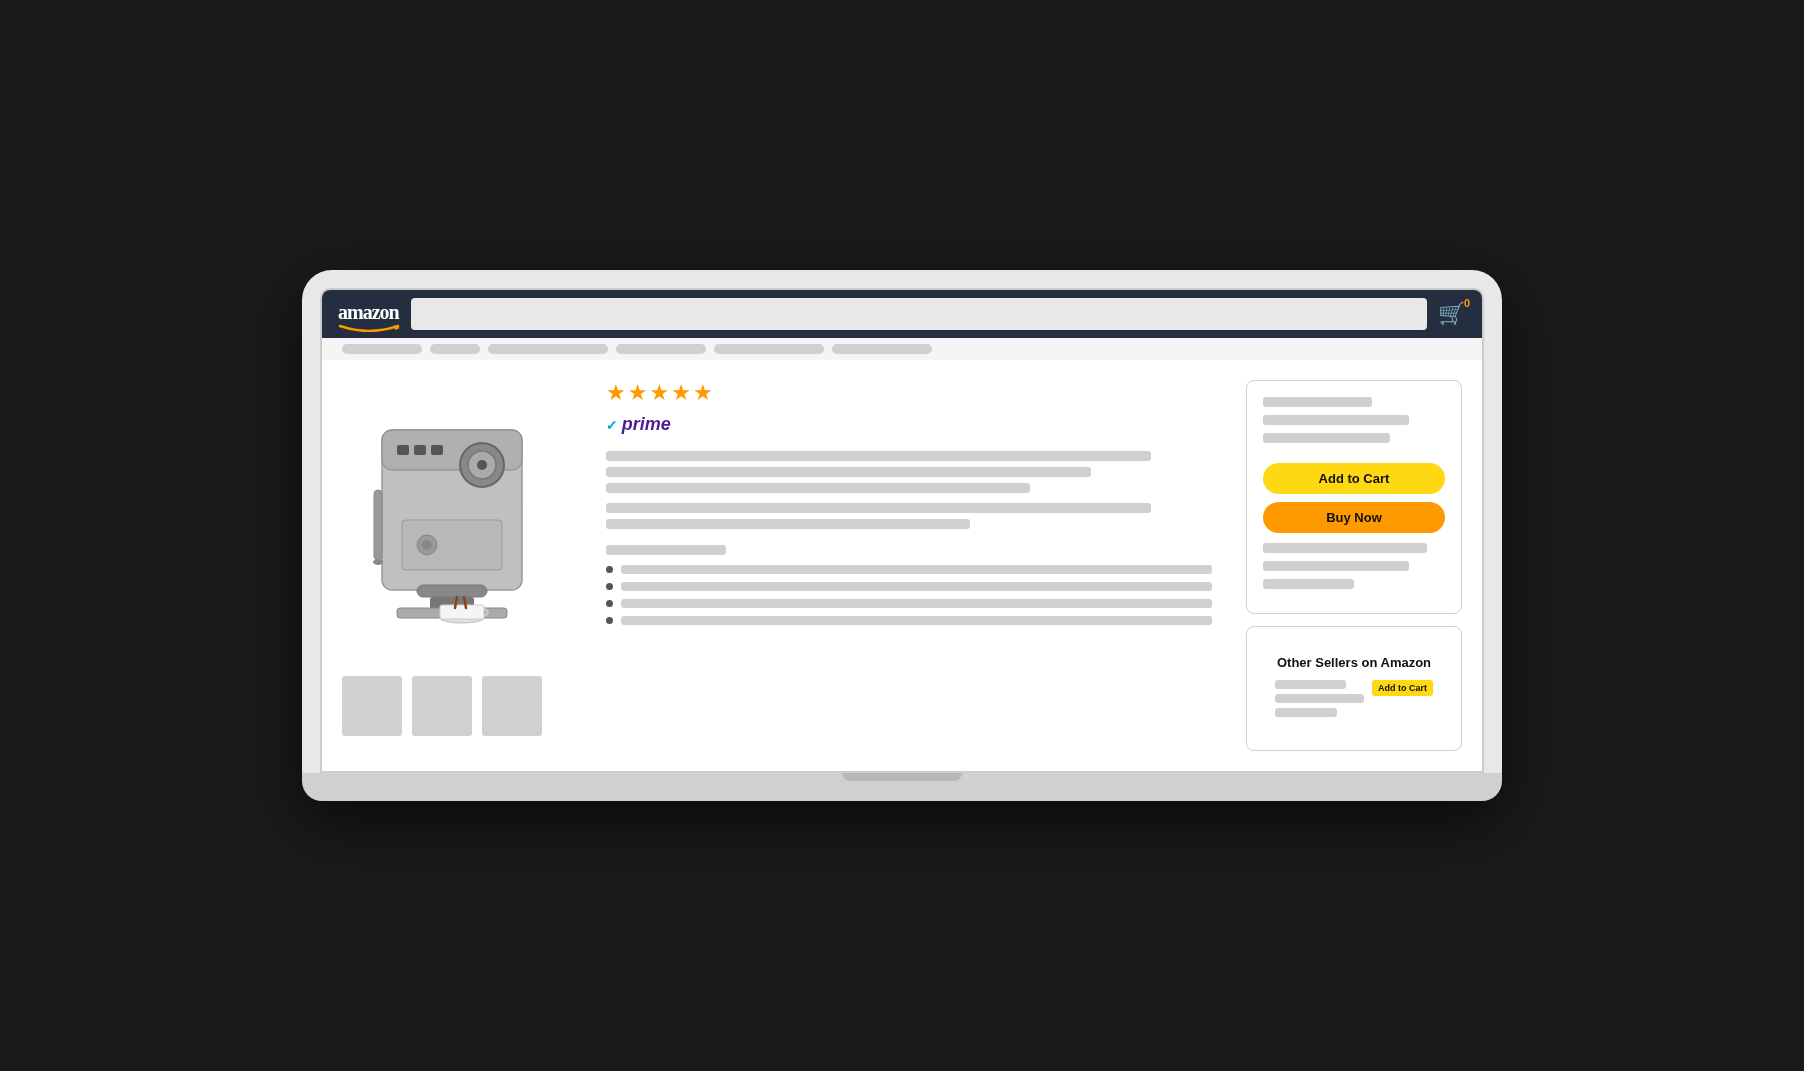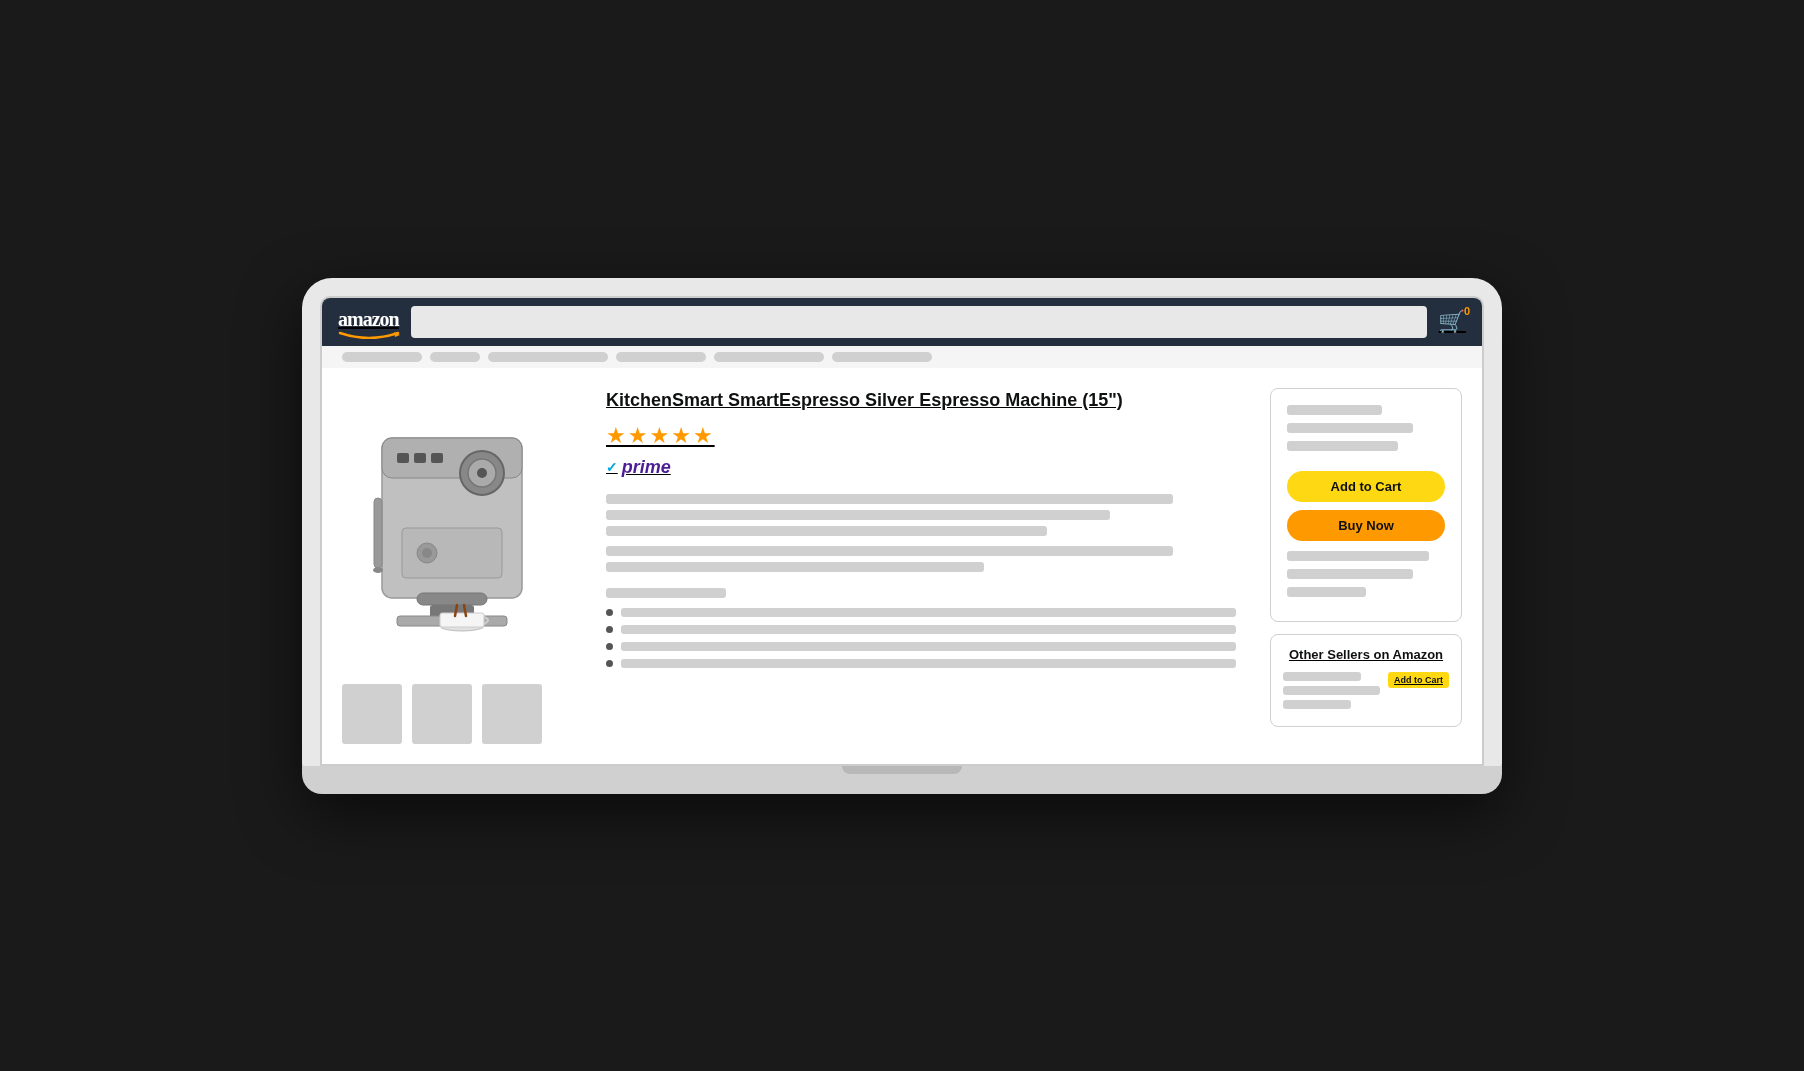--- a/index.html
+++ b/index.html
@@ -12,21 +12,20 @@
       font-family: Arial, sans-serif;
     }
 
     .laptop-outer {
       width: 1200px;
       background: #e8e8e8;
       border-radius: 30px;
       padding: 18px 18px 0 18px;
       box-shadow: 0 20px 60px rgba(0,0,0,0.6);
       position: relative;
-      text-decoration: underline;
     }
 
     .laptop-screen {
       background: #fff;
       border-radius: 10px 10px 0 0;
       overflow: hidden;
       border: 2px solid #ccc;
     }
 
     .laptop-base {
@@ -206,21 +205,21 @@
     }
     .bullet-text {
       height: 9px;
       background: #d0d0d0;
       border-radius: 3px;
       flex: 1;
     }
 
     
     .buy-box {
-      width: 192px;
+      width: 216px;
       flex-shrink: 0;
     }
     .buy-box-card {
       border: 1px solid #d0d0d0;
       border-radius: 8px;
       padding: 16px;
       margin-bottom: 12px;
     }
     .buy-box-line {
       height: 10px;
@@ -251,21 +250,21 @@
       font-size: 13px;
       font-weight: bold;
       color: #0f1111;
       cursor: pointer;
       text-align: center;
     }
 
     .other-sellers-card {
       border: 1px solid #d0d0d0;
       border-radius: 8px;
-      padding: 12px;
+      padding: 28px;
     }
     .other-sellers-title {
       font-size: 13px;
       font-weight: bold;
       color: #0f1111;
       margin-bottom: 10px;
       text-align: center;
     }
     .seller-row {
       display: flex;
@@ -374,21 +373,20 @@
           </svg>
         </div>
         <div class="thumbnail-row">
           <div class="thumbnail"></div>
           <div class="thumbnail"></div>
           <div class="thumbnail"></div>
         </div>
       </div>
 
       <div class="product-info">
-        <div class="product-title">KitchenSmart SmartEspresso Silver Espresso Machine (15")</div>
 
         <div class="stars">★★★★★</div>
 
         <div class="prime-badge">
           <span class="prime-check" style="color:#00a8e0;font-weight:bold;font-size:14px;">✓</span>
           <span class="prime-text" style="color:#4c1d95;font-style:italic;font-weight:bold;font-size:18px;">prime</span>
         </div>
 
         <div class="text-block">
           <div class="text-line w-90"></div>

